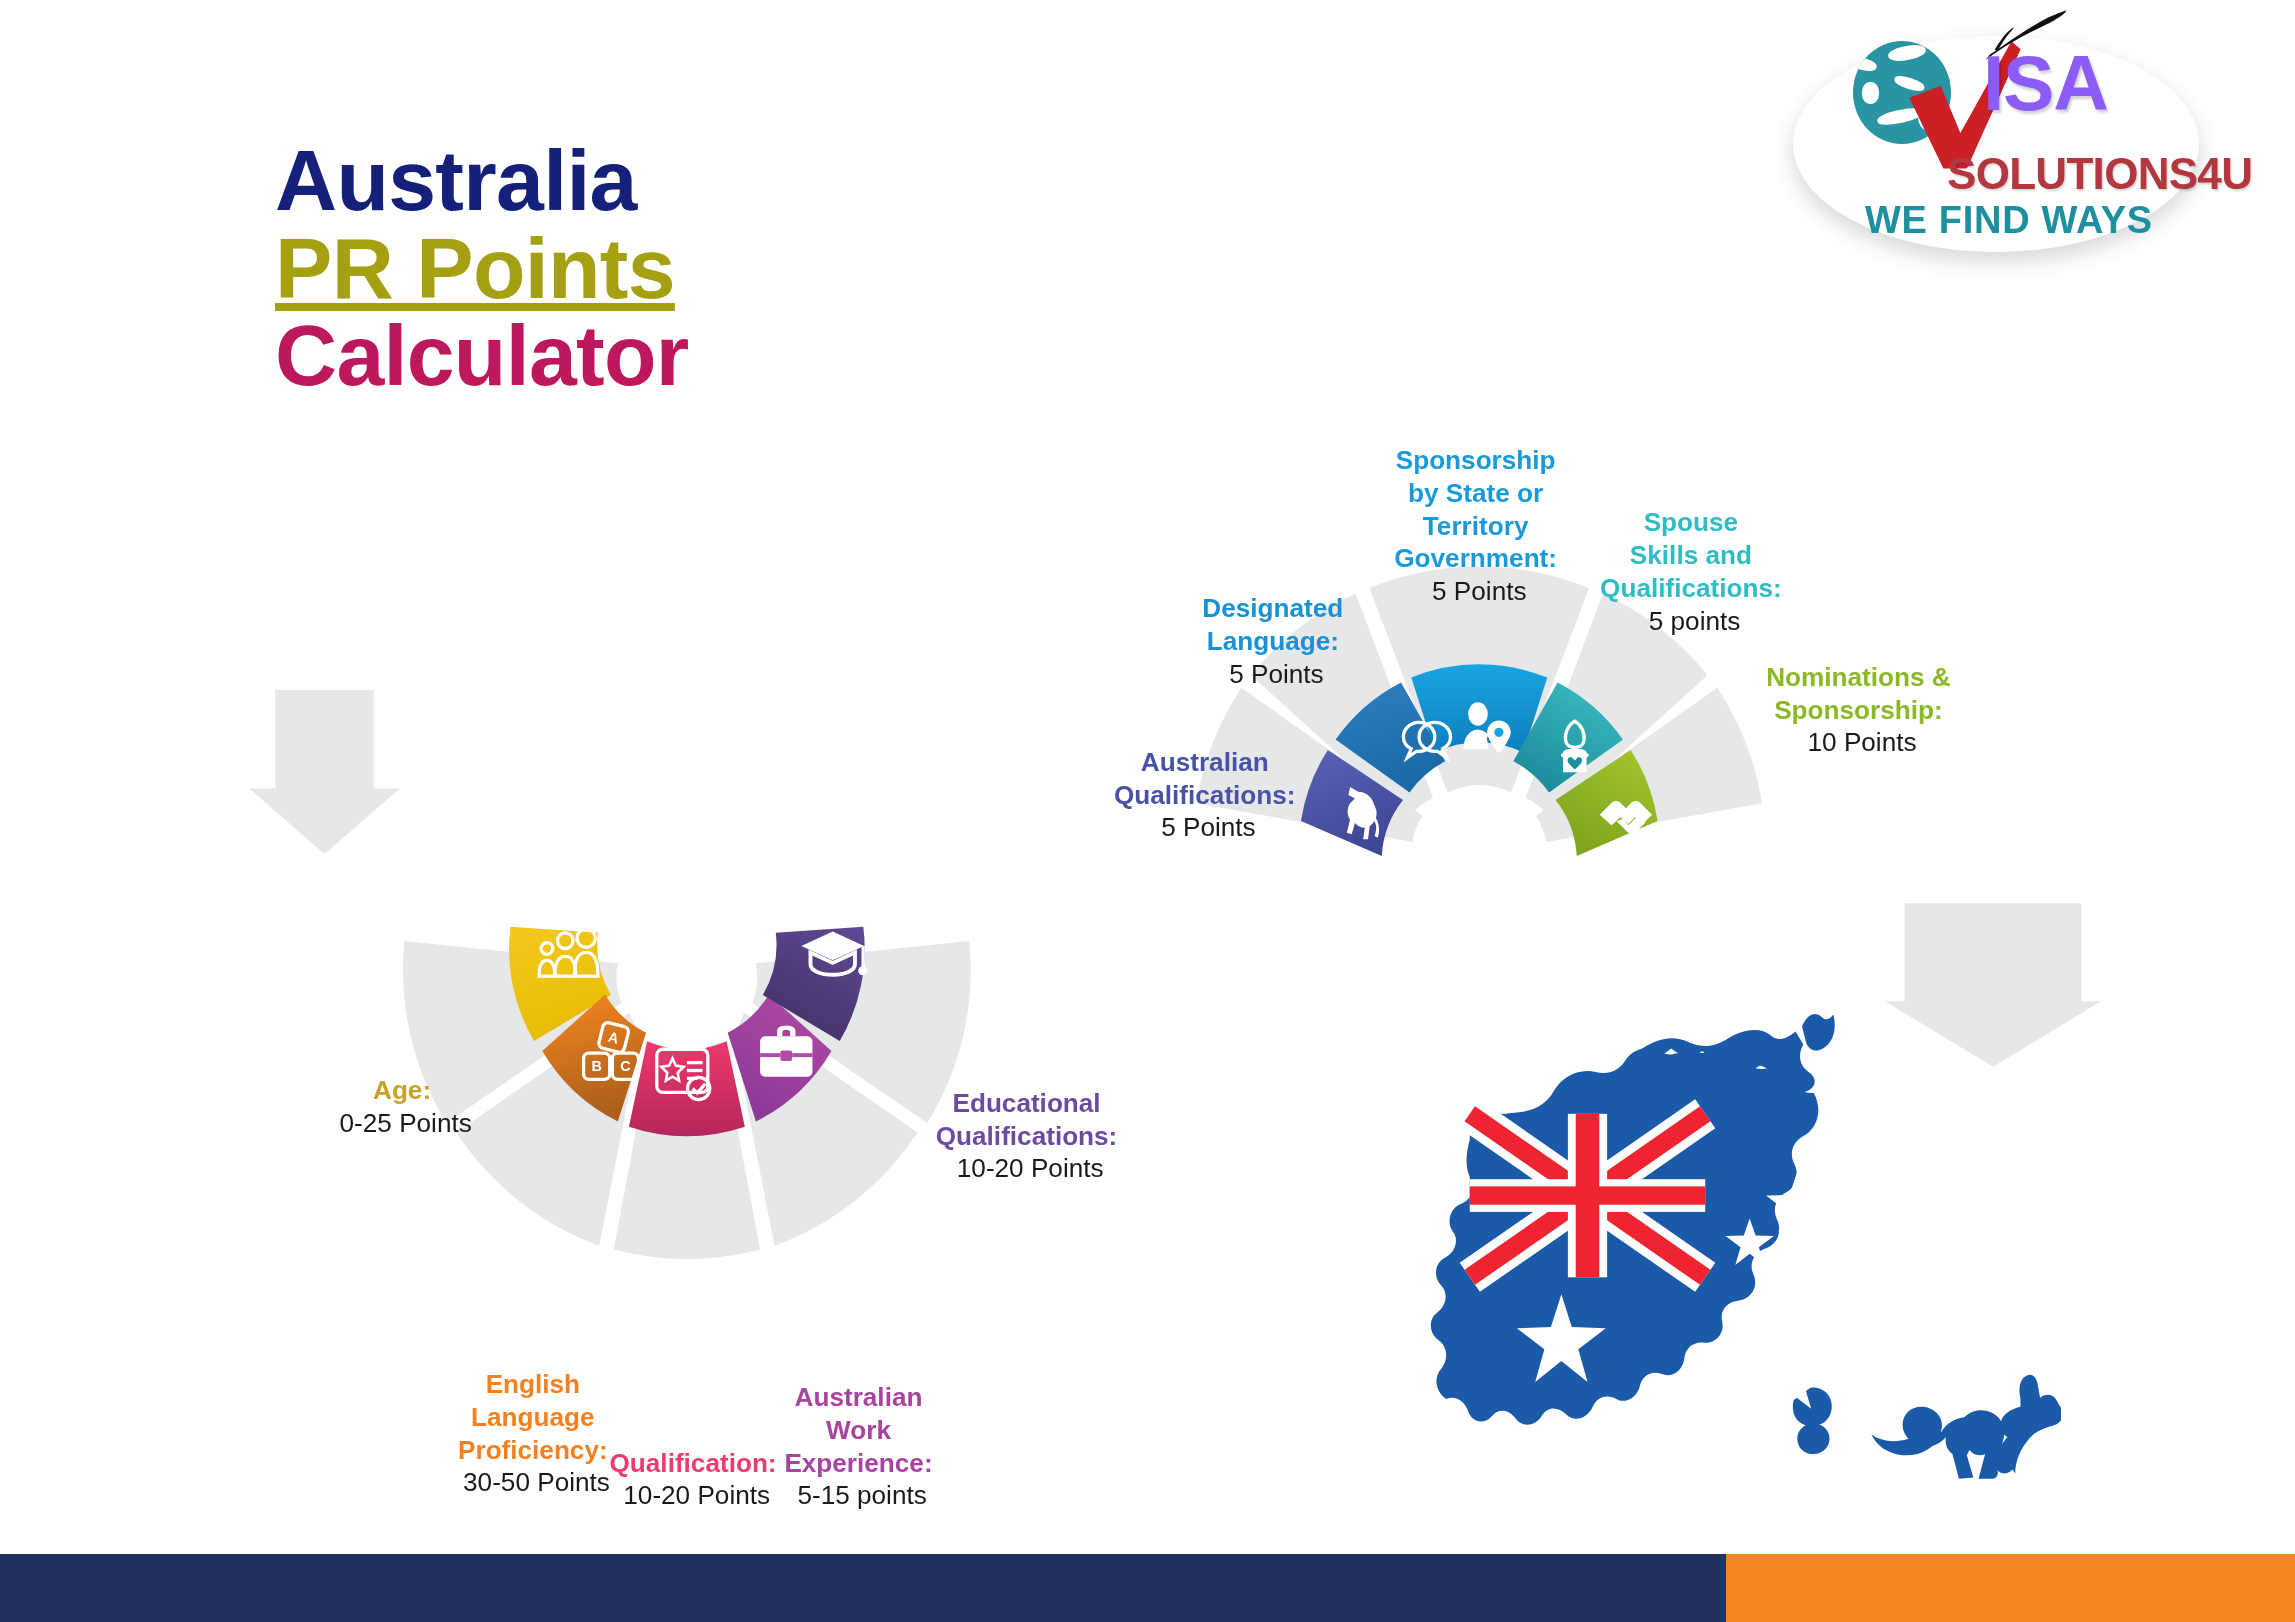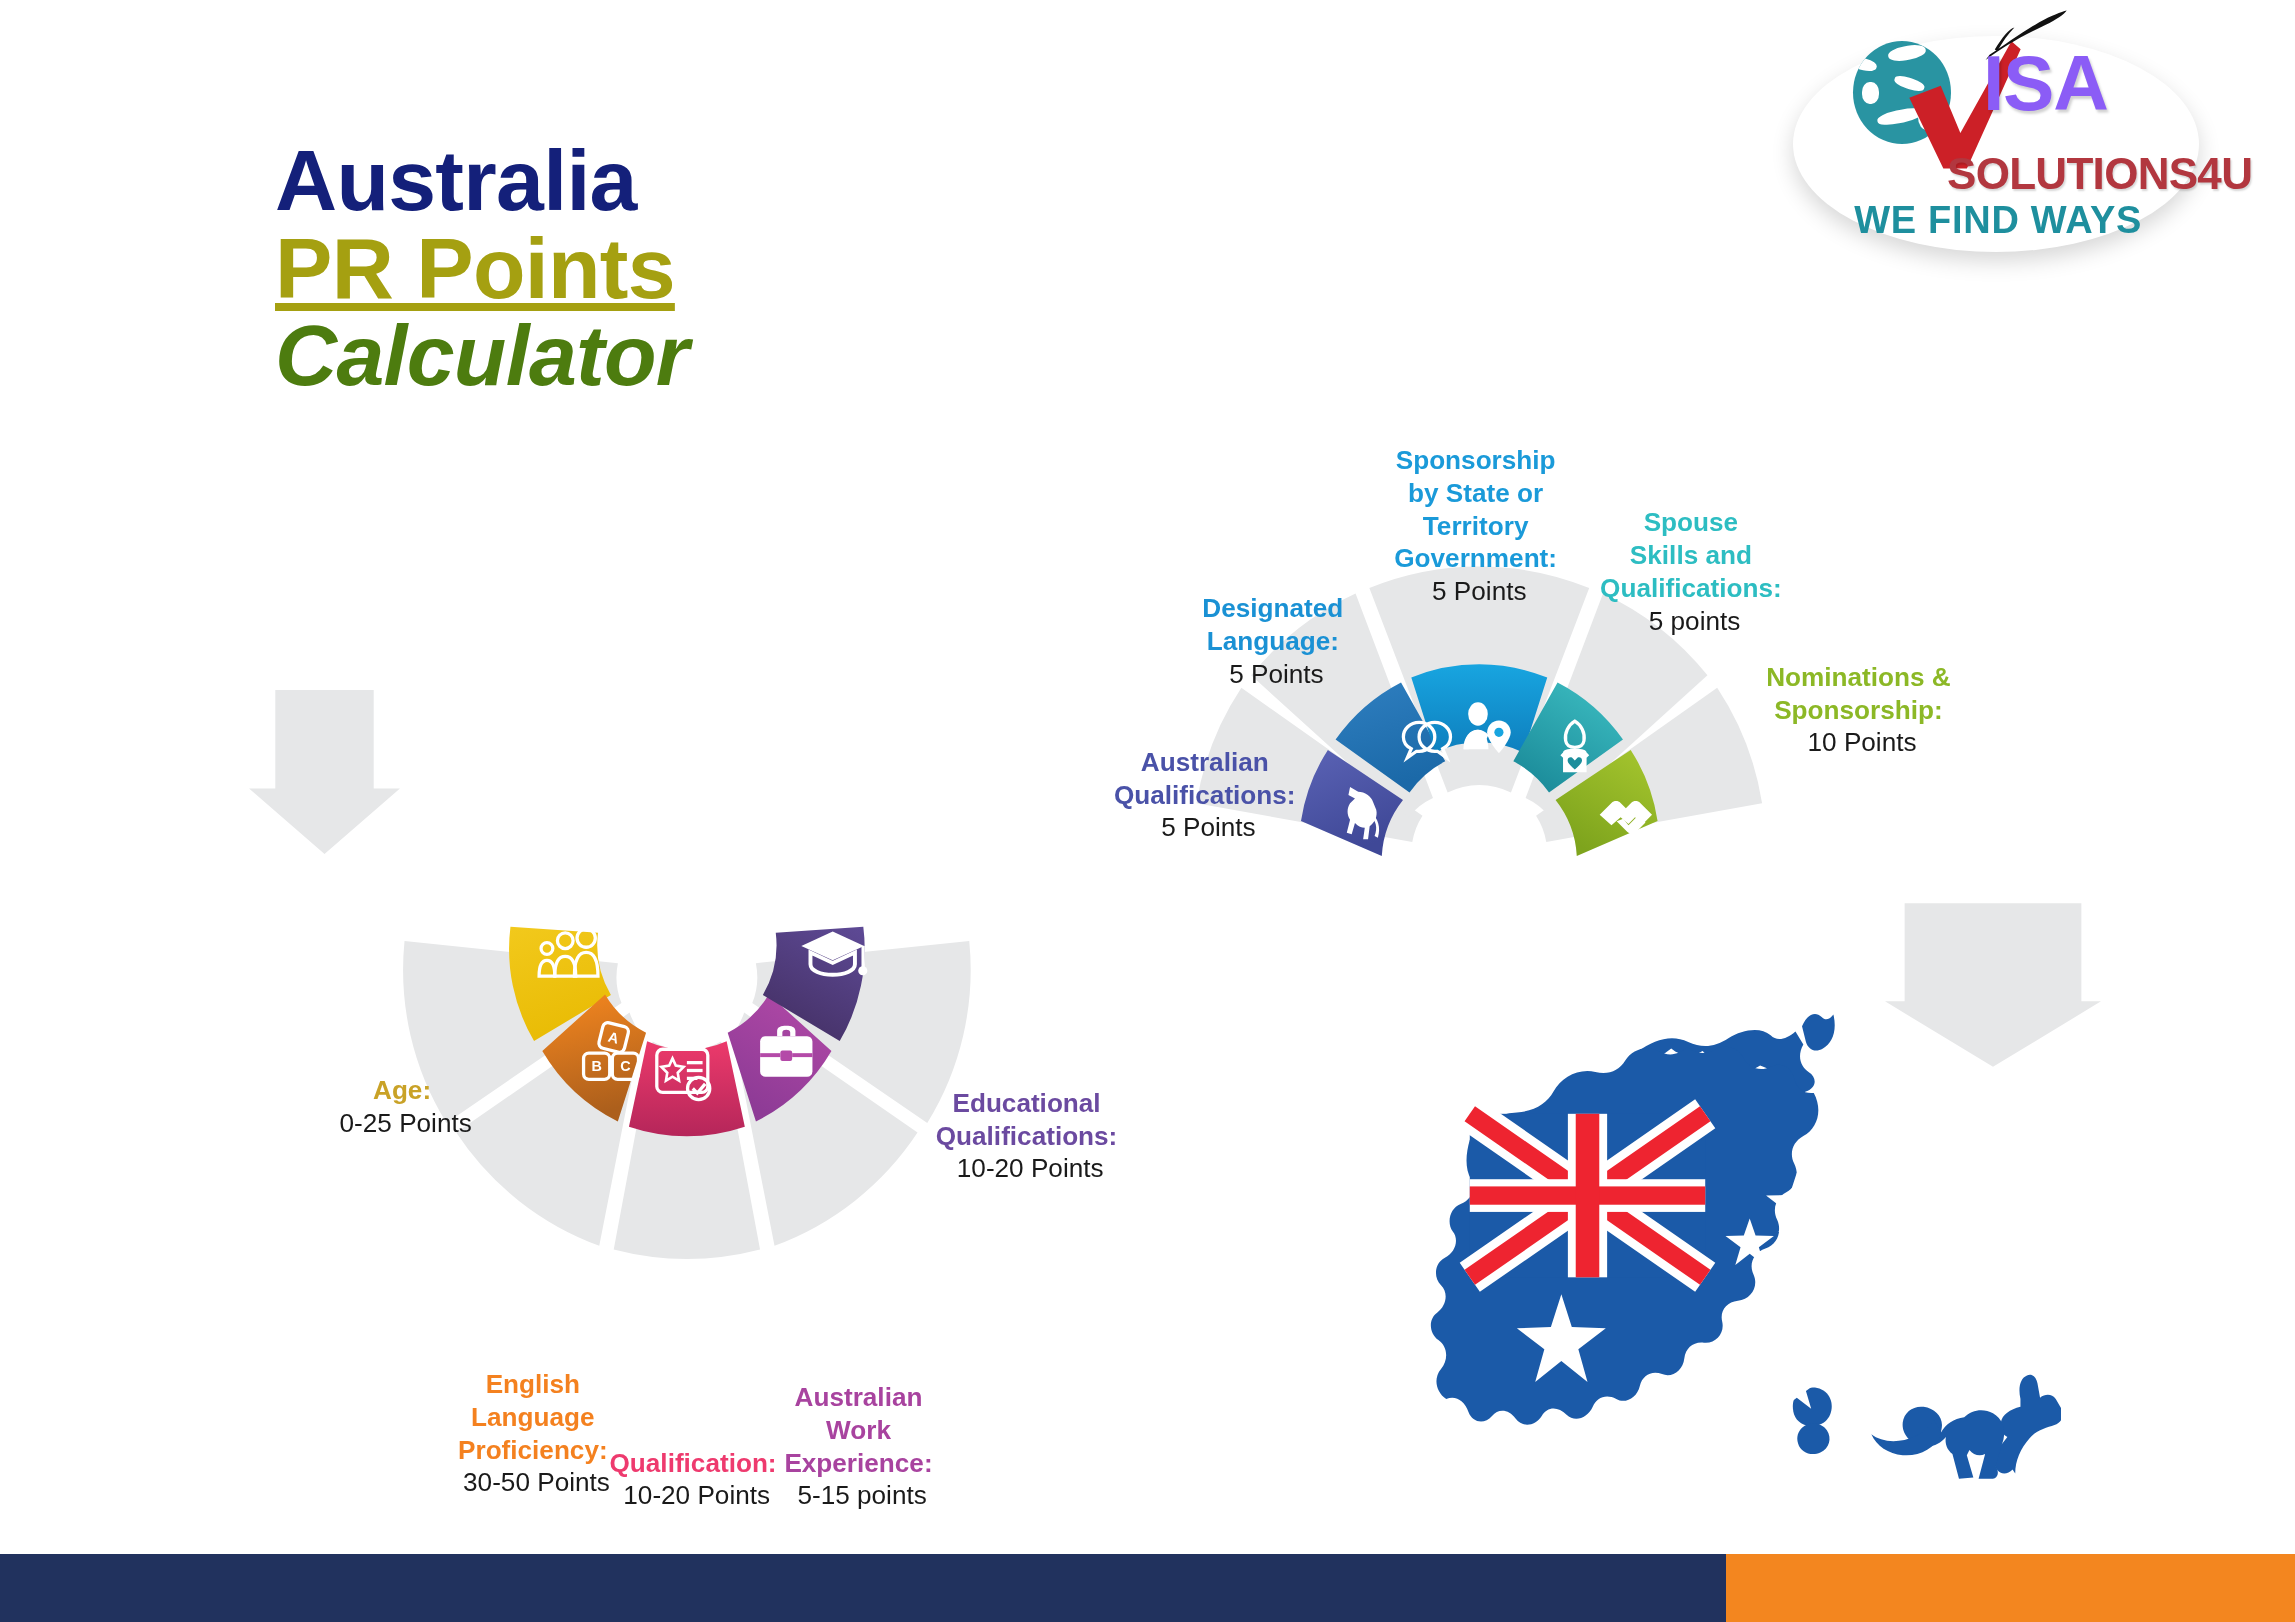--- a/index.html
+++ b/index.html
@@ -26,21 +26,21 @@
   #logo .globe i:nth-child(4){left:41px;top:37px;width:31px;height:10.5px;transform:rotate(18deg);}
   #logo .globe i:nth-child(5){left:23.6px;top:69px;width:46px;height:13px;transform:rotate(-12deg);}
   #logo .globe i:nth-child(6){left:65px;top:60px;width:19.6px;height:29px;}
   #logo svg.check{position:absolute;left:111px;top:3.9px;}
   #logo svg.plane{position:absolute;left:190px;top:-27.5px;}
   #logo .isa{position:absolute;left:190px;top:9.2px;font-size:77px;font-weight:bold;color:#8b5cf6;
     letter-spacing:-1.3px;line-height:1;text-shadow:2px 2.6px 2.6px rgba(0,0,0,.18);}
   #logo .sol{position:absolute;left:122px;top:116px;width:281px;text-align:center;font-size:44px;
     font-weight:bold;color:#b2373f;letter-spacing:-0.7px;line-height:1;
     text-shadow:1.3px 2px 2px rgba(0,0,0,.16);margin-left:32px;}
-  #logo .tag{position:absolute;left:61px;top:165px;width:288px;text-align:right;font-size:38px;
+  #logo .tag{position:absolute;left:72px;top:165px;width:288px;text-align:left;font-size:38px;
     font-weight:bold;color:#1e8f9e;letter-spacing:0.7px;line-height:1;}
 
   
   #wheelTop{position:absolute;left:982px;top:288px;}
   #wheelBot{position:absolute;left:170px;top:857px;}
 
   
   #arrowL{position:absolute;left:249px;top:690px;}
   #arrowR{position:absolute;left:1885px;top:903px;}
 
@@ -55,21 +55,21 @@
   .lbl-pts{font-weight:normal;fill:#1a1a1a;}
 </style>
 </head>
 <body>
 
 <div id="page">
 
   <div id="title">
     <div class="t1" style="color: rgb(20, 32, 122);">Australia</div>
     <div class="t2" style="color: rgb(165, 160, 17); text-decoration: underline;">PR Points</div>
-    <div class="t3" style="color: #4d7c0f; font-style: italic;">Calculator</div>
+    <div class="t3" style="color: #be185d;">Calculator</div>
   </div>
 
   <div id="logo">
     <div class="disc"></div>
     <div class="globe">
       <i></i>
         <i></i>
         <i></i>
         <i></i>
         <i></i>

